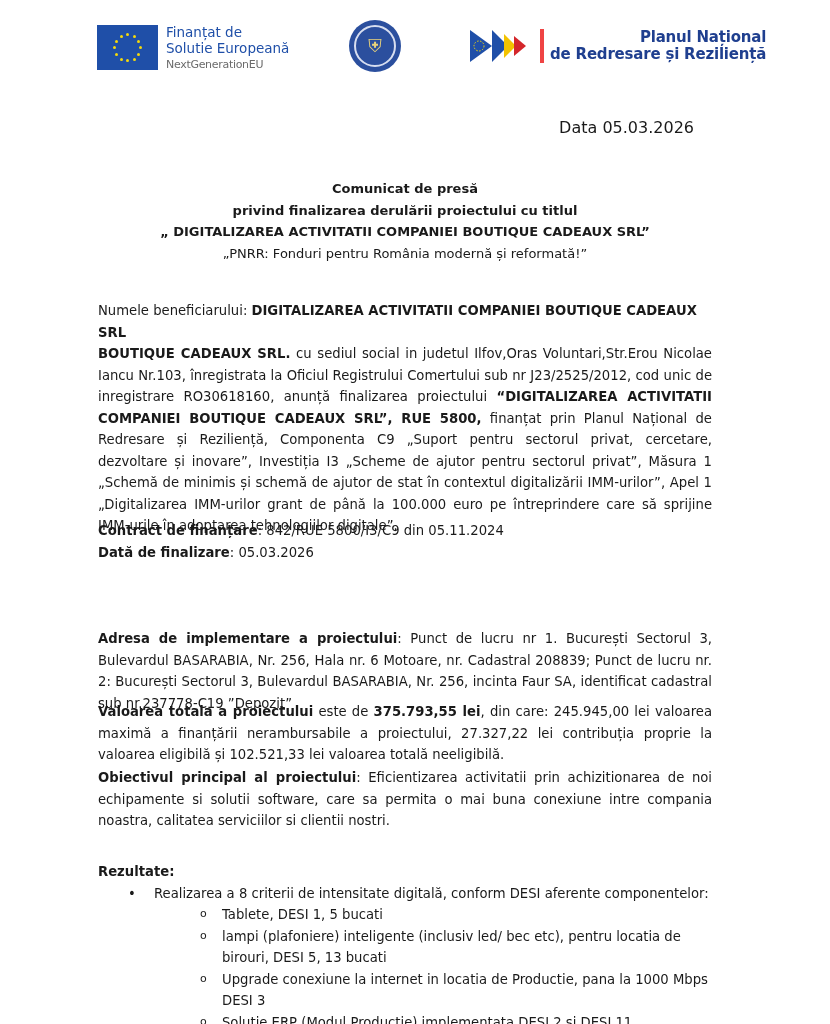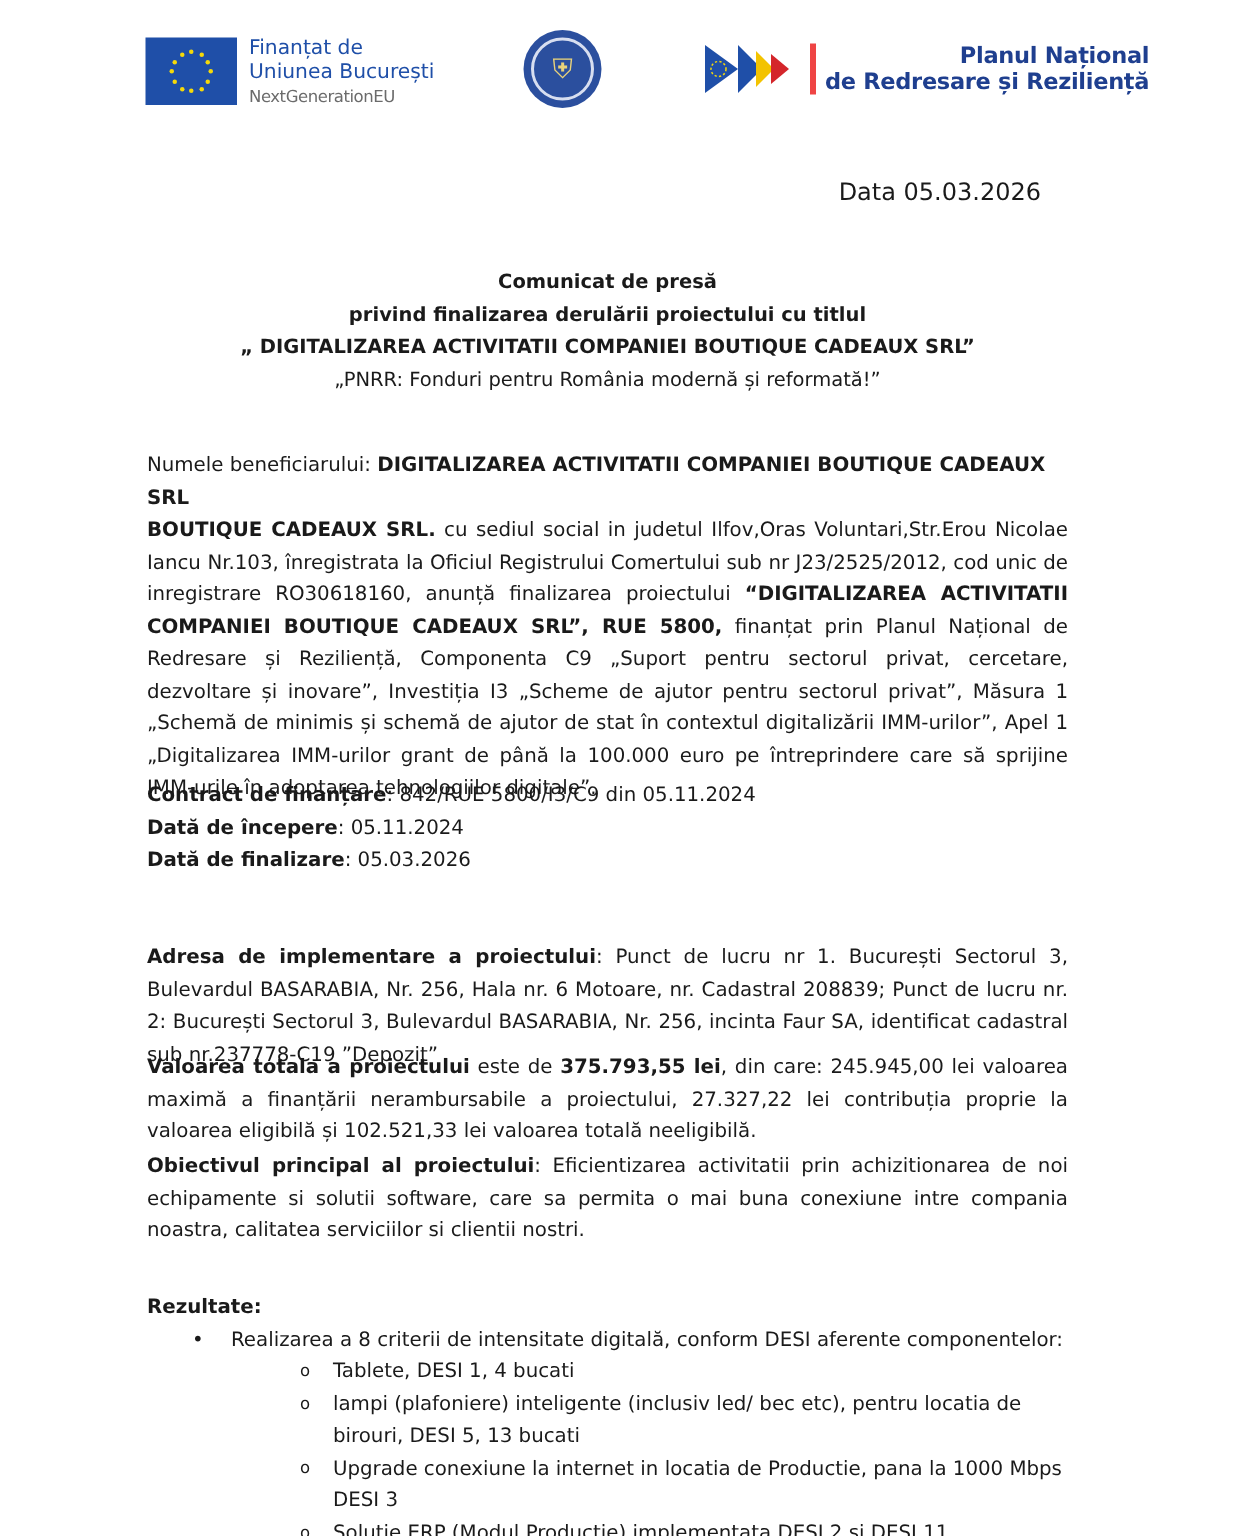--- a/index.html
+++ b/index.html
@@ -57,21 +57,21 @@
         <span class="star" style="left: 17.7417px; top: 27.5px;"></span>
         <span class="star" style="left: 16px; top: 21px;"></span>
         <span class="star" style="left: 17.7417px; top: 14.5px;"></span>
         <span class="star" style="left: 22.5px; top: 9.74167px;"></span>
         <span class="star" style="left: 29px; top: 8px;"></span>
         <span class="star" style="left: 35.5px; top: 9.74167px;"></span>
         <span class="star" style="left: 40.2583px; top: 14.5px;"></span>
       </div>
     <div class="eu-text">
       <div class="l1">Finanțat de</div>
-      <div class="l2">Uniunea București</div>
+      <div class="l2">Solutie Europeană</div>
       <div class="l3">NextGenerationEU</div>
     </div>
   </div>
 
   <div class="logo-gov">
     <div class="inner">⛨</div>
   </div>
 
   <div class="logo-pnrr">
     <svg class="pnrr-mark" viewBox="0 0 64 36" width="64" height="36">
@@ -99,21 +99,20 @@
   <div class="text" style="top:300px;">
     <span>Numele beneficiarului: </span><span class="b">DIGITALIZAREA ACTIVITATII COMPANIEI BOUTIQUE CADEAUX SRL</span>
   </div>
 
   <div class="text justify" style="top:343px;">
     <span class="b">BOUTIQUE CADEAUX SRL.</span><span> cu sediul social in judetul Ilfov,Oras Voluntari,Str.Erou Nicolae Iancu Nr.103, înregistrata la Oficiul Registrului Comertului sub nr J23/2525/2012, cod unic de inregistrare RO30618160, anunță finalizarea proiectului </span><span class="b">“DIGITALIZAREA ACTIVITATII COMPANIEI BOUTIQUE CADEAUX SRL”, RUE 5800,</span><span> finanțat prin Planul Național de Redresare și Reziliență, Componenta C9 „Suport pentru sectorul privat, cercetare, dezvoltare și inovare”, Investiția I3 „Scheme de ajutor pentru sectorul privat”, Măsura 1 „Schemă de minimis și schemă de ajutor de stat în contextul digitalizării IMM-urilor”, Apel 1 „Digitalizarea IMM-urilor grant de până la 100.000 euro pe întreprindere care să sprijine IMM-urile în adoptarea tehnologiilor digitale”.</span>
   </div>
 
   <div class="text" style="top:520px;">
     <div><span class="b">Contract de finanțare</span><span>: 842/RUE 5800/I3/C9 din 05.11.2024</span></div>
-    <div><span class="b">Dată de începere</span><span>: 05.11.2024</span></div>
     <div><span class="b">Dată de finalizare</span><span>: 05.03.2026</span></div>
   </div>
 
   <div class="text justify" style="top:628px;">
     <span class="b">Adresa de implementare a proiectului</span><span>: Punct de lucru nr 1. București Sectorul 3, Bulevardul BASARABIA, Nr. 256, Hala nr. 6 Motoare, nr. Cadastral 208839; Punct de lucru nr. 2: București Sectorul 3, Bulevardul BASARABIA, Nr. 256, incinta Faur SA, identificat cadastral sub nr.237778-C19 ”Depozit”</span>
   </div>
 
   <div class="text justify" style="top:701px;">
     <span class="b">Valoarea totala a proiectului</span><span> este de </span><span class="b">375.793,55 lei</span><span>, din care: 245.945,00 lei valoarea maximă a finanțării nerambursabile a proiectului, 27.327,22 lei contribuția proprie la valoarea eligibilă și 102.521,33 lei valoarea totală neeligibilă.</span>
   </div>
@@ -121,21 +120,21 @@
   <div class="text justify" style="top:767px;">
     <span class="b">Obiectivul principal al proiectului</span><span>: Eficientizarea activitatii prin achizitionarea de noi echipamente si solutii software, care sa permita o mai buna conexiune intre compania noastra, calitatea serviciilor si clientii nostri.</span>
   </div>
 
   <div class="text" style="top:861px;">
     <div class="b">Rezultate:</div>
     <ul class="results">
       <li>
         <span>Realizarea a 8 criterii de intensitate digitală, conform DESI aferente componentelor:</span>
         <ul class="sub">
-          <li>Tablete, DESI 1, 4 bucati</li>
+          <li>Tablete, DESI 1, 5 bucati</li>
           <li>lampi (plafoniere) inteligente (inclusiv led/ bec etc), pentru locatia de birouri, DESI 5, 13 bucati</li>
           <li>Upgrade conexiune la internet in locatia de Productie, pana la 1000 Mbps DESI 3</li>
           <li>Solutie ERP (Modul Productie) implementata DESI 2 si DESI 11</li>
 
         </ul>
       </li>
     </ul>
   </div>
 
 </div>

